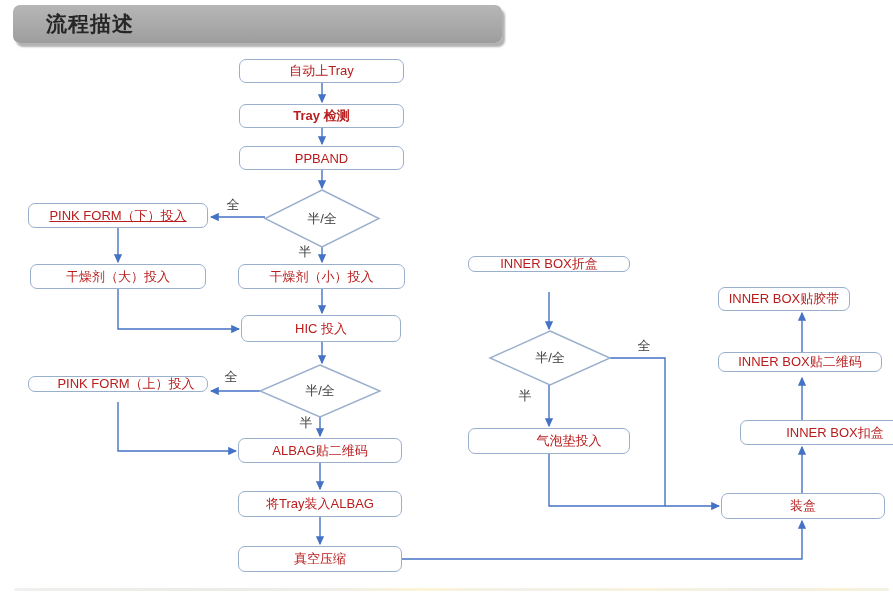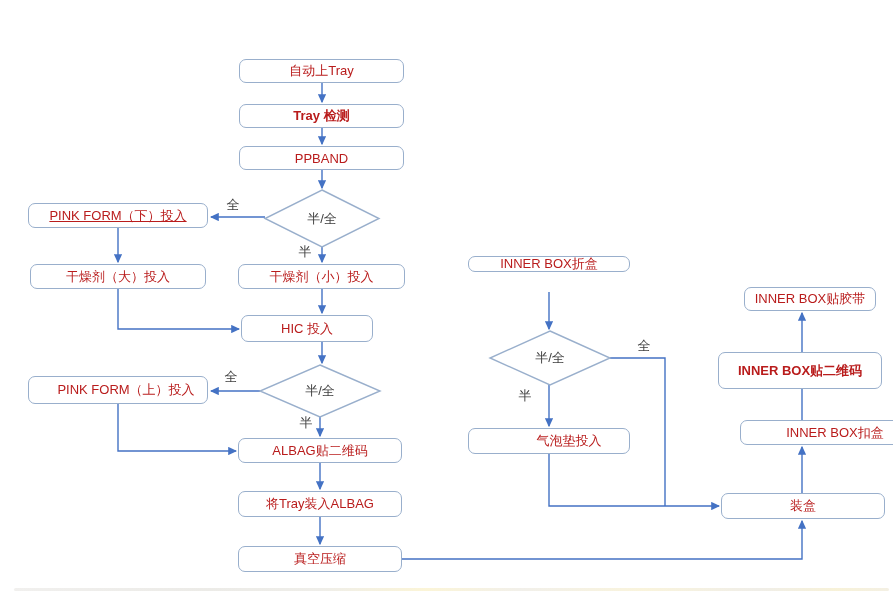--- a/index.html
+++ b/index.html
@@ -35,20 +35,23 @@
     position:absolute;left:14px;top:588px;width:875px;height:3px;
     background:linear-gradient(90deg,#f0efed 0%,#ebeae6 22%,#eeede8 35%,#fbf4d5 47%,
       #f1efe9 58%,#f9f3da 72%,#efede7 85%,#f7f1d6 94%,#f3efe2 100%);
     opacity:.95;border-radius:2px;
   }
 </style>
 </head>
 <body>
 
 <div class="stage" style="--box-border: #99afcc;">
+  <div class="title-banner">
+    <span class="title-text">流程描述</span>
+  </div>
 
   <svg id="edges-svg" width="893" height="614" viewBox="0 0 893 614">
       <defs>
         <marker id="arrowhead" markerWidth="6.5" markerHeight="6" refX="5.6" refY="3" orient="auto">
           <path d="M0,0 L6.5,3 L0,6 Z" fill="#4472c4"></path>
         </marker>
       </defs>
       <polyline points="322,83 322,102" fill="none" stroke="#4472c4" stroke-width="1.4" marker-end="url(#arrowhead)"></polyline>
       <polyline points="322,128 322,144" fill="none" stroke="#4472c4" stroke-width="1.4" marker-end="url(#arrowhead)"></polyline>
       <polyline points="322,170 322,188" fill="none" stroke="#4472c4" stroke-width="1.4" marker-end="url(#arrowhead)"></polyline>
@@ -77,31 +80,31 @@
     </svg>
 
   <div id="nodes-layer">
       <div class="node-box" style="left: 239px; top: 59px; width: 165px; height: 24px;">自动上Tray</div>
       <div class="node-box" style="left: 239px; top: 104px; width: 165px; height: 24px; font-weight: bold;">Tray 检测</div>
       <div class="node-box" style="left: 239px; top: 146px; width: 165px; height: 24px;">PPBAND</div>
       <div class="diamond-label" style="left: 322px; top: 218.5px;">半/全</div>
       <div class="node-box" style="left: 28px; top: 203px; width: 180px; height: 25px; text-decoration: underline;">PINK FORM（下）投入</div>
       <div class="node-box" style="left: 30px; top: 264px; width: 176px; height: 25px;">干燥剂（大）投入</div>
       <div class="node-box" style="left: 238px; top: 264px; width: 167px; height: 25px;">干燥剂（小）投入</div>
-      <div class="node-box" style="left: 241px; top: 315px; width: 132px; height: 27px; text-align: center;">HIC 投入</div>
+      <div class="node-box" style="left: 241px; top: 315px; width: 160px; height: 27px; text-align: center;">HIC 投入</div>
       <div class="diamond-label" style="left: 320px; top: 391px;">半/全</div>
-      <div class="node-box" style="left: 28px; top: 376px; width: 180px; height: 28px; padding-left: 16px;">PINK FORM（上）投入</div>
+      <div class="node-box" style="left: 28px; top: 376px; width: 180px; height: 16px; padding-left: 16px;">PINK FORM（上）投入</div>
       <div class="node-box" style="left: 238px; top: 438px; width: 164px; height: 25px;">ALBAG贴二维码</div>
       <div class="node-box" style="left: 238px; top: 491px; width: 164px; height: 26px;">将Tray装入ALBAG</div>
       <div class="node-box" style="left: 238px; top: 546px; width: 164px; height: 26px; border-radius: 7px;">真空压缩</div>
       <div class="node-box" style="left: 468px; top: 256px; width: 162px; height: 16px;">INNER BOX折盒</div>
       <div class="diamond-label" style="left: 550px; top: 358px;">半/全</div>
       <div class="node-box" style="left: 468px; top: 428px; width: 162px; height: 26px; padding-left: 40px;">气泡垫投入</div>
-      <div class="node-box" style="left: 744px; top: 287px; width: 132px; height: 24px; text-align: right;">INNER BOX贴胶带</div>
-      <div class="node-box" style="left: 718px; top: 352px; width: 164px; height: 37px; font-weight: bold;">INNER BOX贴二维码</div>
+      <div class="node-box" style="left: 718px; top: 287px; width: 132px; height: 24px; text-align: right;">INNER BOX贴胶带</div>
+      <div class="node-box" style="left: 718px; top: 352px; width: 164px; height: 20px;">INNER BOX贴二维码</div>
       <div class="node-box" style="left: 720px; top: 420px; width: 190px; height: 25px; margin-left: 20px;">INNER BOX扣盒</div>
       <div class="node-box" style="left: 721px; top: 493px; width: 164px; height: 26px;">装盒</div>
       <div class="branch-label" style="left: 233px; top: 205px;">全</div>
       <div class="branch-label" style="left: 305px; top: 252px;">半</div>
       <div class="branch-label" style="left: 231px; top: 377px;">全</div>
       <div class="branch-label" style="left: 306px; top: 423px;">半</div>
       <div class="branch-label" style="left: 644px; top: 346px;">全</div>
       <div class="branch-label" style="left: 525px; top: 396px;">半</div>
     </div>
 

